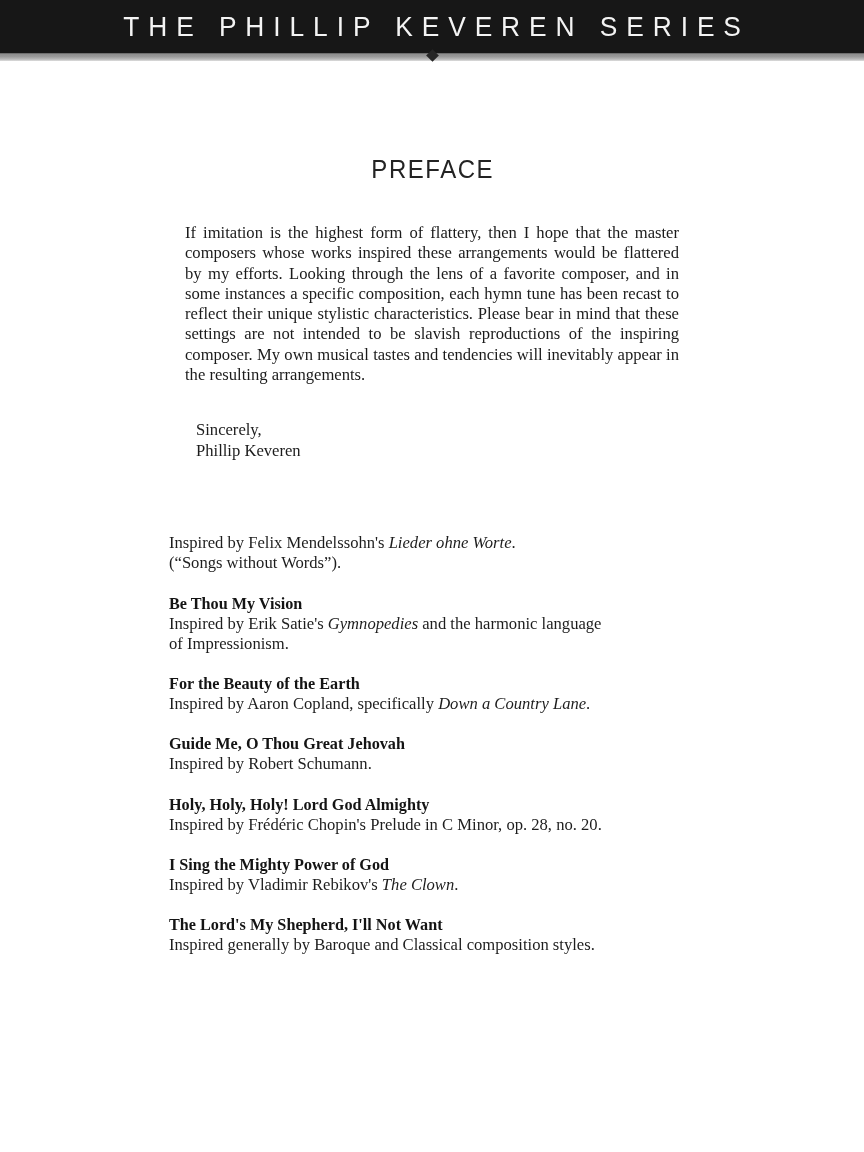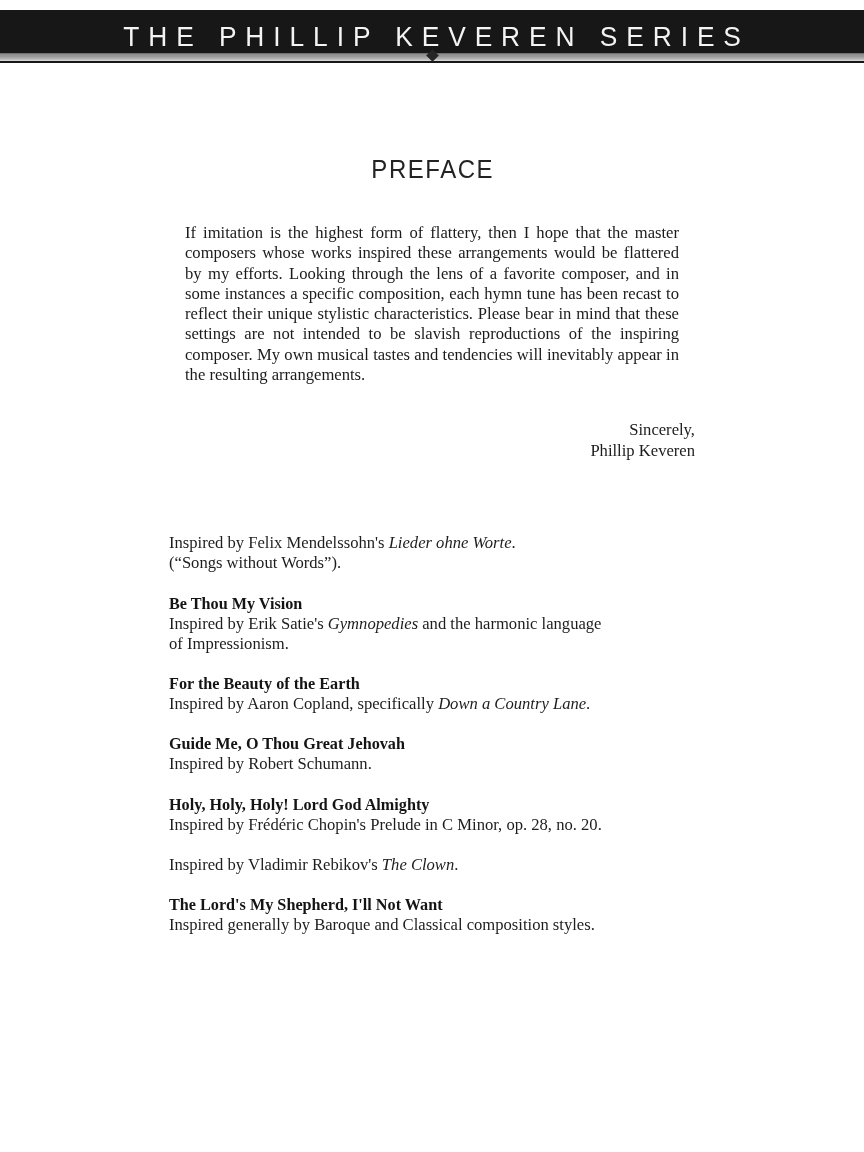--- a/index.html
+++ b/index.html
@@ -14,21 +14,21 @@
     overflow: hidden;
     font-family: "Liberation Serif", "DejaVu Serif", serif;
     color: #1b1b1b;
     -webkit-font-smoothing: antialiased;
   }
 
   
   .series-header {
     position: absolute;
     left: 0;
-    top: 10px;
+    top: 0;
     width: 864px;
     height: 53px;
     background: #171717;
     display: flex;
     align-items: center;
     justify-content: center;
   }
   .series-title {
     font-family: "Liberation Sans", "DejaVu Sans", sans-serif;
     font-weight: 300;
@@ -104,21 +104,20 @@
     color: #1b1b1b;
   }
 
   .signature {
     margin: 0;
     padding-top: 19px;
     padding-left: 27px;
     font-size: 16.6px;
     line-height: 20.3px;
     color: #1b1b1b;
-    text-align: right;
   }
 
   .song-list {
     margin: 0;
     padding: 0;
     list-style: none;
     padding-top: 72px;
   }
   .song-entry {
     margin: 0 0 20px 0;
@@ -190,20 +189,21 @@
     </li>
 
     <li class="song-entry">
       <div class="song-title">Holy, Holy, Holy! Lord God Almighty</div>
       <div class="song-desc">
         <span>Inspired by Frédéric Chopin's Prelude in C Minor, op. 28, no. 20.</span>
       </div>
     </li>
 
     <li class="song-entry">
+      <div class="song-title">I Sing the Mighty Power of God</div>
       <div class="song-desc">
         <span>Inspired by Vladimir Rebikov's </span><i>The Clown</i><span>.</span>
       </div>
     </li>
 
     <li class="song-entry">
       <div class="song-title">The Lord's My Shepherd, I'll Not Want</div>
       <div class="song-desc">
         <span>Inspired generally by Baroque and Classical composition styles.</span>
       </div>

